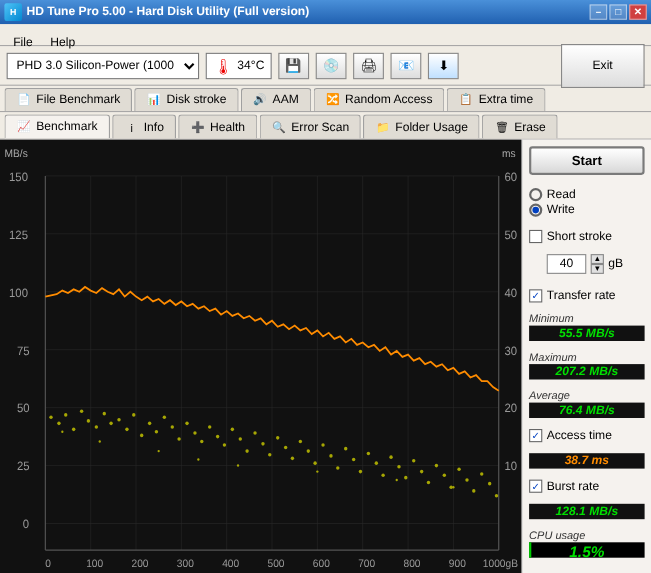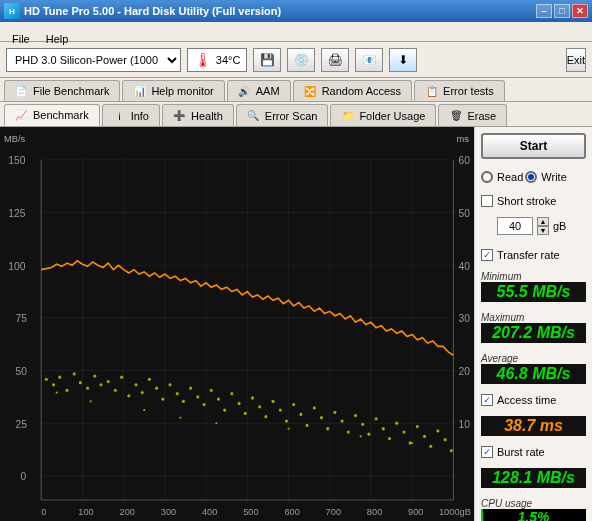--- a/index.html
+++ b/index.html
@@ -112,22 +112,22 @@
       background: linear-gradient(to bottom, #fff 0%, #ddd 100%);
       border: 1px solid #888;
       cursor: pointer;
       display: flex;
       align-items: center;
       justify-content: center;
       font-size: 12px;
     }
     .exit-btn {
       margin-left: auto;
-      padding: 2px 0;
-      height: 24px;
+      padding: 2px 28px;
+      height: 40px;
       background: linear-gradient(to bottom, #fff 0%, #ddd 100%);
       border: 1px solid #888;
       cursor: pointer;
       font-size: 11px;
     }
 
     
     .tabs-top, .tabs-bottom {
       background: #f0ece4;
       display: flex;
@@ -198,21 +198,21 @@
       text-align: center;
       cursor: pointer;
       font-size: 12px;
       font-weight: bold;
       width: 100%;
       border-radius: 3px;
       margin-bottom: 4px;
     }
     .radio-group {
       display: flex;
-      flex-direction: row;
+      flex-direction: column;
       gap: 2px;
       margin-bottom: 4px;
     }
     .radio-item {
       display: flex;
       align-items: center;
       gap: 4px;
       font-size: 11px;
     }
     .radio-circle {
@@ -287,21 +287,21 @@
       margin-bottom: 2px;
       font-style: italic;
     }
     .stat-label {
       font-size: 10px;
       color: #333;
     }
     .stat-value {
       background: #111;
       color: #00e000;
-      font-size: 16px;
+      font-size: 11px;
       font-weight: bold;
       padding: 1px 4px;
       text-align: center;
       width: 100%;
     }
     .stat-value.orange { color: #ff8c00; }
 
     .cpu-bar-container {
       background: #000;
       height: 14px;
@@ -361,33 +361,33 @@
   <button class="exit-btn">Exit</button>
 </div>
 
 <div class="tabs-top">
   <div class="tab">
     <span class="tab-icon">📄</span>
     <span>File Benchmark</span>
   </div>
   <div class="tab">
     <span class="tab-icon">📊</span>
-    <span>Help monitor</span>
+    <span>Disk stroke</span>
   </div>
   <div class="tab">
     <span class="tab-icon">🔊</span>
     <span>AAM</span>
   </div>
   <div class="tab">
     <span class="tab-icon">🔀</span>
     <span>Random Access</span>
   </div>
   <div class="tab">
     <span class="tab-icon">📋</span>
-    <span>Error tests</span>
+    <span>Extra time</span>
   </div>
 </div>
 
 <div class="tabs-bottom">
   <div class="tab active">
     <span class="tab-icon">📈</span>
     <span>Benchmark</span>
   </div>
   <div class="tab">
     <span class="tab-icon">ℹ</span>
@@ -601,21 +601,21 @@
     <div class="stat-block">
       <div class="stat-label">Minimum</div>
       <div class="stat-value">55.5 MB/s</div>
     </div>
     <div class="stat-block">
       <div class="stat-label">Maximum</div>
       <div class="stat-value">207.2 MB/s</div>
     </div>
     <div class="stat-block">
       <div class="stat-label">Average</div>
-      <div class="stat-value">46.8 MB/s</div>
+      <div class="stat-value">76.4 MB/s</div>
     </div>
 
     <div class="checkbox-item">
       <div class="checkbox checked">✓</div>
       <span>Access time</span>
     </div>
     <div class="stat-block">
       <div class="stat-value orange">38.7 ms</div>
     </div>
 

